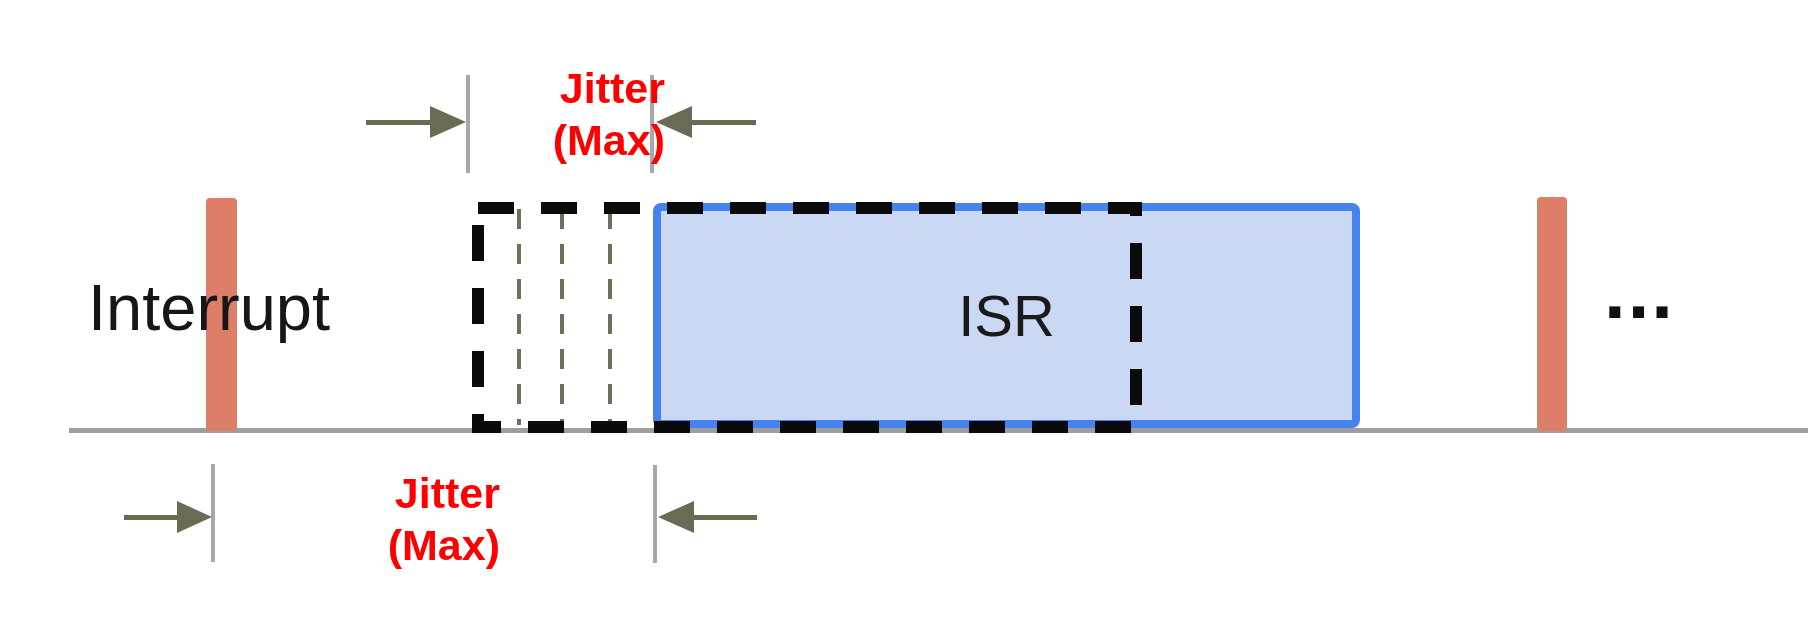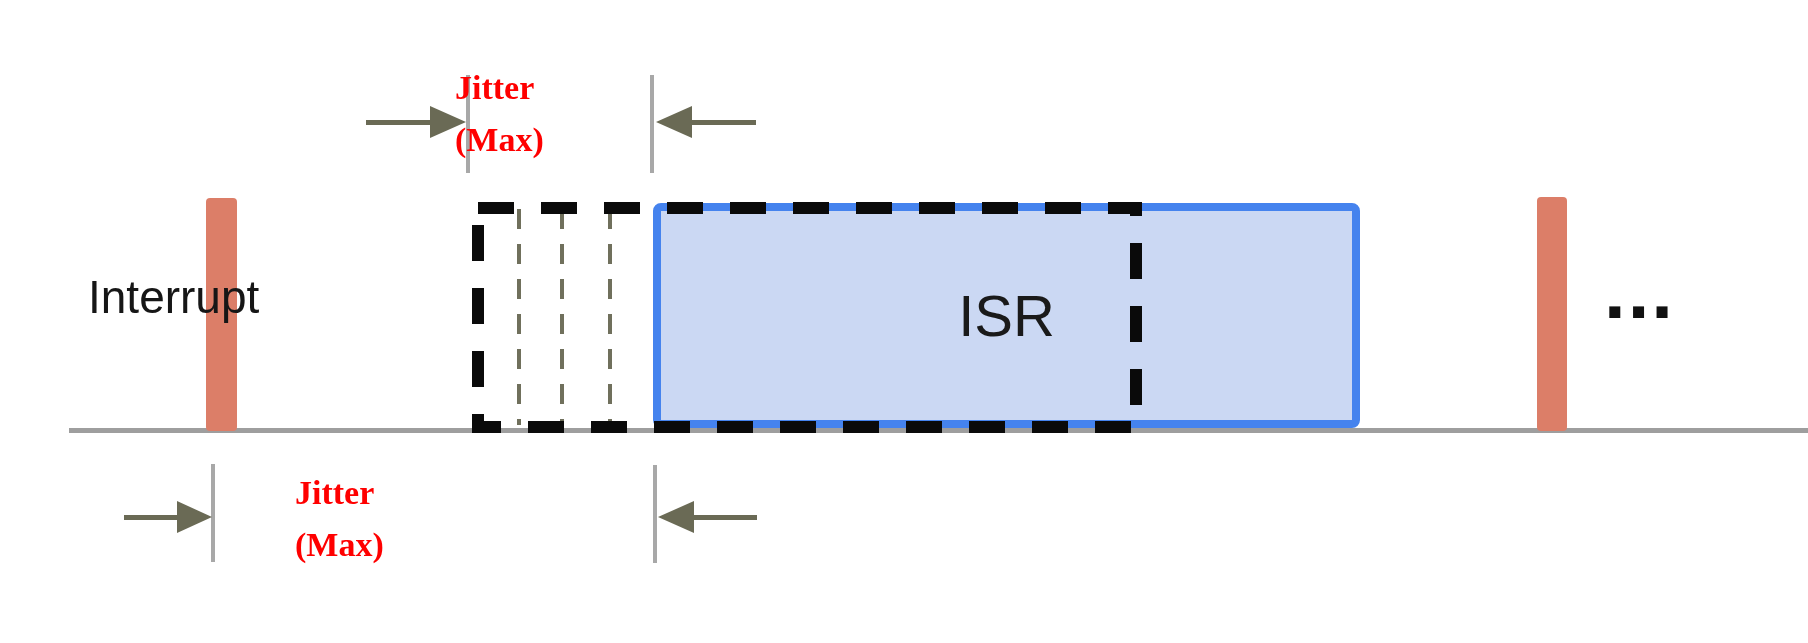--- a/index.html
+++ b/index.html
@@ -17,21 +17,21 @@
   }
   
   .tick{
     position:absolute;width:31px;background:#dc7e68;border-radius:4px;z-index:2;
   }
   .tick-left{left:206px;top:198px;height:233px;}
   .tick-right{left:1537px;top:197px;width:30px;height:234px;}
   
   .interrupt-label{
     position:absolute;left:88px;top:272px;
-    font-size:46px;line-height:1.1;color:#161616;z-index:4;white-space:nowrap;
+    font-size:65px;line-height:1.1;color:#161616;z-index:4;white-space:nowrap;
   }
   
   .isr-box{
     position:absolute;left:653px;top:203px;width:707px;height:225px;
     box-sizing:border-box;
     background:#cbd8f3;border:8px solid #4583ee;border-radius:8px;
     display:flex;align-items:center;justify-content:center;
     z-index:2;
   }
   .isr-label{font-size:58px;color:#1a1a1a;}
@@ -53,21 +53,21 @@
   .jitter-arrow-left-head{left:430px;top:106px;}
   .jitter-arrow-right-head{left:656px;top:106px;}
   .jitter-arrow-right-shaft{left:690px;top:120px;width:66px;}
   .latency-arrow-left-shaft{left:124px;top:515px;width:56px;}
   .latency-arrow-left-head{left:177px;top:501px;border-left-width:35px;}
   .latency-arrow-right-head{left:658px;top:501px;}
   .latency-arrow-right-shaft{left:692px;top:515px;width:65px;}
   
   .measure-label{
     position:absolute;z-index:5;color:#ff0000;font-weight:bold;
-    font-size:34px;line-height:52px;text-align:left;white-space:nowrap;font-family:Liberation Serif, serif;
+    font-size:43px;line-height:52px;text-align:right;white-space:nowrap;
   }
   .jitter-label{left:455px;top:62px;width:210px;}
   .latency-label{left:295px;top:467px;width:205px;}
   
   .ellipsis{
     position:absolute;left:1604px;top:252px;z-index:4;
     font-size:78px;font-weight:bold;color:#111111;letter-spacing:2px;line-height:1;
   }
 </style>
 </head>

